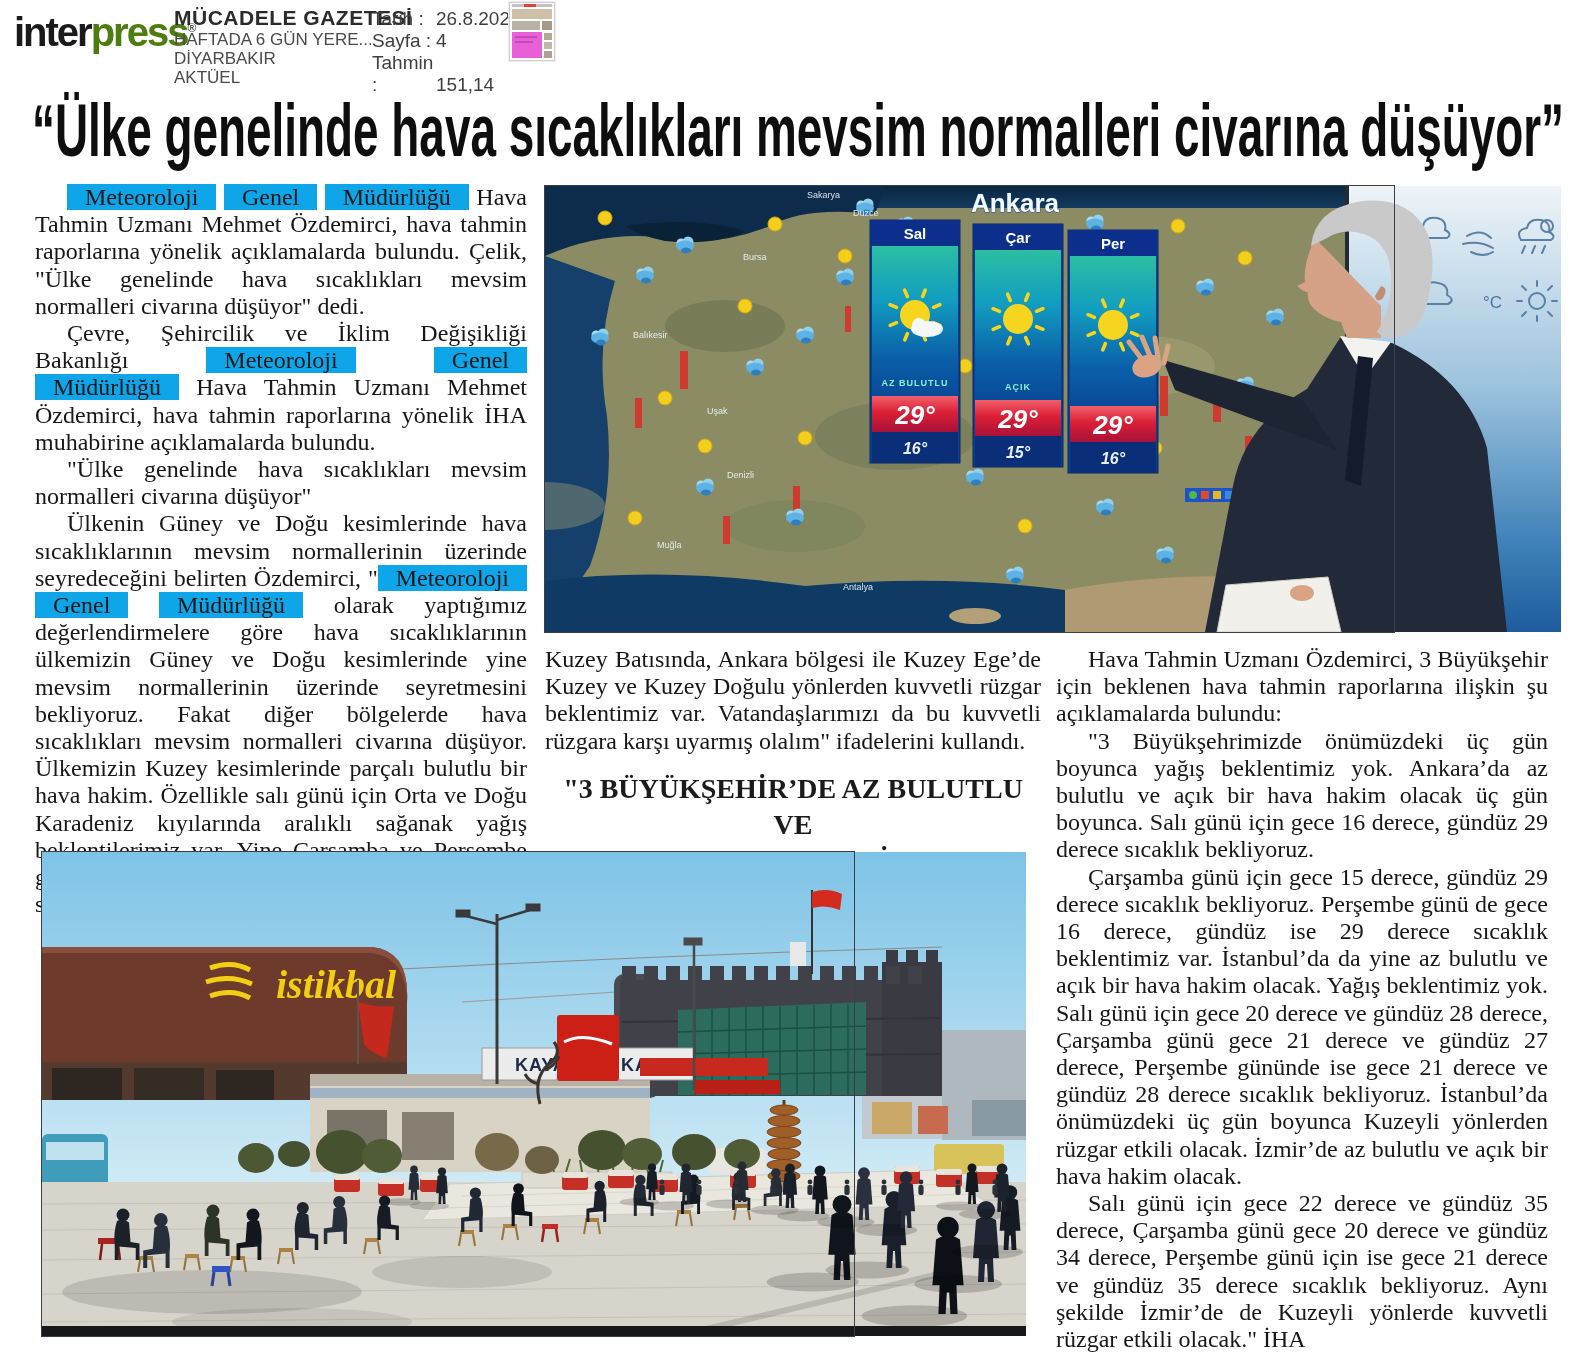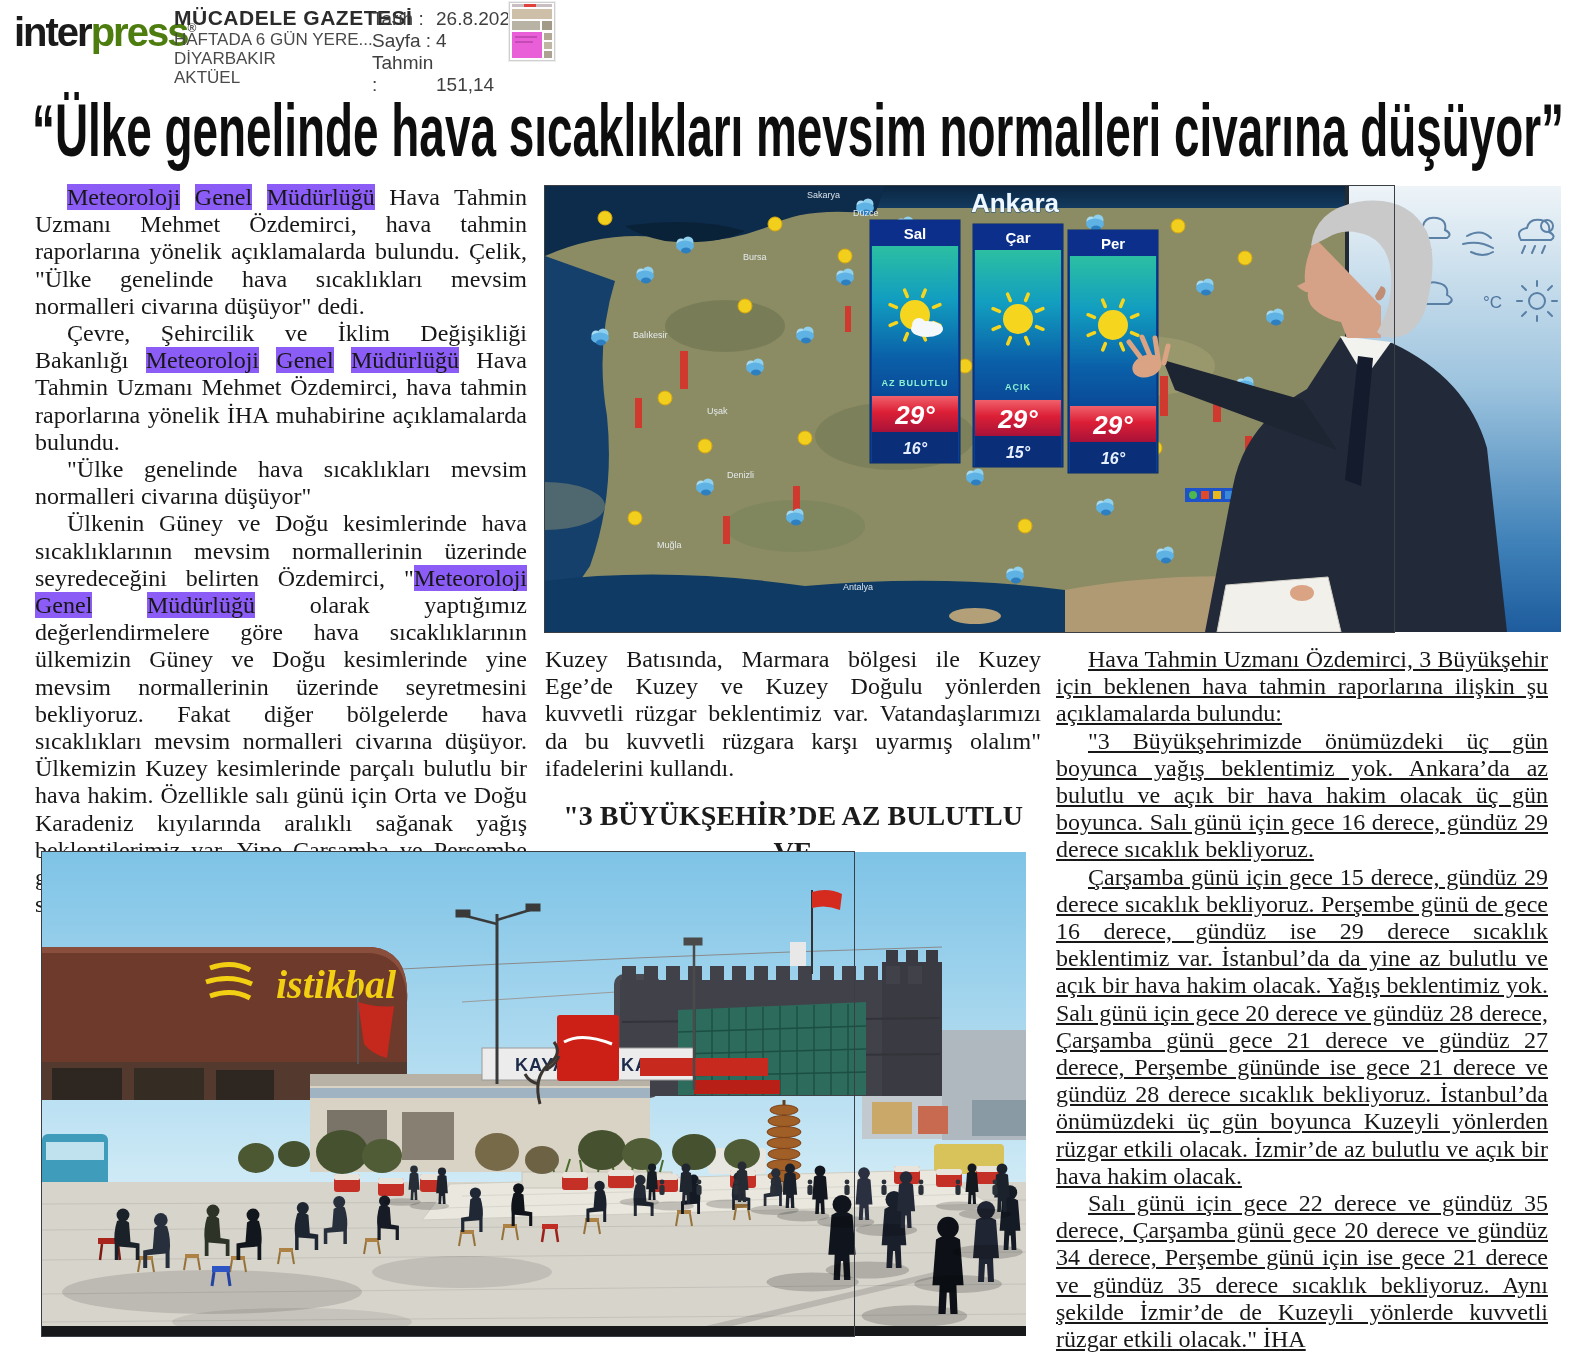--- a/index.html
+++ b/index.html
@@ -31,24 +31,24 @@
   .thumb .mag i+i{top:9px;width:18px;} 
   .thumb .s1{position:absolute;left:34px;top:30px;width:8px;height:7px;background:#b3a896;}
   .thumb .s2{position:absolute;left:34px;top:39px;width:8px;height:7px;background:#c0b6a4;}
   .thumb .s3{position:absolute;left:34px;top:48px;width:8px;height:7px;background:#ada291;}
   
   .headline-wrap{position:absolute;left:28px;top:92px;width:1540px;height:84px;text-align:right;}
   
   .col{position:absolute;font-size:24px;line-height:27.2px;text-align:justify;color:#171717;}
   .col p.para{margin:0;padding:0;}
   .col p.ind{text-indent:32px;}
-  .hl{background:#8b5cf6;padding:0 0;}
+  .hl{background:#0ea5e9;padding:0 18px;}
   .col-left{left:35px;top:184px;width:492px;}
   .col-mid{left:545px;top:646px;width:496px;}
-  .col-right{left:1056px;top:646px;width:492px;text-decoration:underline;}
+  .col-right{left:1056px;top:646px;width:492px;}
   .subhead{margin-top:16px;text-align:center;font-weight:bold;font-size:28px;line-height:36px;color:#1b1b1b;}
   
   .photo{position:absolute;outline:1px solid #3a3f45;}
   .photo-weather{left:545px;top:186px;width:849px;height:446px;}
   .photo-square{left:42px;top:852px;width:812px;height:484px;}
   svg{display:block;}
 </style>
 </head>
 <body>
 
@@ -89,21 +89,21 @@
 </div>
 
 <div class="col col-left">
     <p class="para ind"><span class="hl">Meteoroloji</span><span> </span><span class="hl">Genel</span><span> </span><span class="hl">Müdürlüğü</span><span> Hava Tahmin Uzmanı Mehmet Özdemirci, hava tahmin raporlarına yönelik açıklamalarda bulundu. Çelik, "Ülke genelinde hava sıcaklıkları mevsim normalleri civarına düşüyor" dedi.</span></p>
     <p class="para ind"><span>Çevre, Şehircilik ve İklim Değişikliği Bakanlığı </span><span class="hl">Meteoroloji</span><span> </span><span class="hl">Genel</span><span> </span><span class="hl">Müdürlüğü</span><span> Hava Tahmin Uzmanı Mehmet Özdemirci, hava tahmin raporlarına yönelik İHA muhabirine açıklamalarda bulundu.</span></p>
     <p class="para ind"><span>"Ülke genelinde hava sıcaklıkları mevsim normalleri civarına düşüyor"</span></p>
     <p class="para ind"><span>Ülkenin Güney ve Doğu kesimlerinde hava sıcaklıklarının mevsim normallerinin üzerinde seyredeceğini belirten Özdemirci, "</span><span class="hl">Meteoroloji</span><span> </span><span class="hl">Genel</span><span> </span><span class="hl">Müdürlüğü</span><span> olarak yaptığımız değerlendirmelere göre hava sıcaklıklarının ülkemizin Güney ve Doğu kesimlerinde yine mevsim normallerinin üzerinde seyretmesini bekliyoruz. Fakat diğer bölgelerde hava sıcaklıkları mevsim normalleri civarına düşüyor. Ülkemizin Kuzey kesimlerinde parçalı bulutlu bir hava hakim. Özellikle salı günü için Orta ve Doğu Karadeniz kıyılarında aralıklı sağanak yağış beklentilerimiz var. Yine Çarşamba ve Perşembe günü için de Trabzon ve Rize çevrelerinde aralıklı sağanak yağış devam edecek. Ülkemizin</span></p>
   </div>
 <div class="col col-mid">
   <div>
-      <p class="para"><span>Kuzey Batısında, Marmara bölgesi ile Kuzey Ege’de Kuzey ve Kuzey Doğulu yönlerden kuvvetli rüzgar beklentimiz var. Vatandaşlarımızı da bu kuvvetli rüzgara karşı uyarmış olalım" ifadelerini kullandı.</span></p>
+      <p class="para"><span>Kuzey Batısında, Ankara bölgesi ile Kuzey Ege’de Kuzey ve Kuzey Doğulu yönlerden kuvvetli rüzgar beklentimiz var. Vatandaşlarımızı da bu kuvvetli rüzgara karşı uyarmış olalım" ifadelerini kullandı.</span></p>
     </div>
   <div class="subhead">
     <div>"3 BÜYÜKŞEHİR’DE AZ BULUTLU VE</div>
     <div>AÇIK HAVA HAKİM"</div>
   </div>
 </div>
 <div class="col col-right">
     <p class="para ind"><span>Hava Tahmin Uzmanı Özdemirci, 3 Büyükşehir için beklenen hava tahmin raporlarına ilişkin şu açıklamalarda bulundu:</span></p>
     <p class="para ind"><span>"3 Büyükşehrimizde önümüzdeki üç gün boyunca yağış beklentimiz yok. Ankara’da az bulutlu ve açık bir hava hakim olacak üç gün boyunca. Salı günü için gece 16 derece, gündüz 29 derece sıcaklık bekliyoruz.</span></p>
     <p class="para ind"><span>Çarşamba günü için gece 15 derece, gündüz 29 derece sıcaklık bekliyoruz. Perşembe günü de gece 16 derece, gündüz ise 29 derece sıcaklık beklentimiz var. İstanbul’da da yine az bulutlu ve açık bir hava hakim olacak. Yağış beklentimiz yok. Salı günü için gece 20 derece ve gündüz 28 derece, Çarşamba günü gece 21 derece ve gündüz 27 derece, Perşembe gününde ise gece 21 derece ve gündüz 28 derece sıcaklık bekliyoruz. İstanbul’da önümüzdeki üç gün boyunca Kuzeyli yönlerden rüzgar etkili olacak. İzmir’de az bulutlu ve açık bir hava hakim olacak.</span></p>

